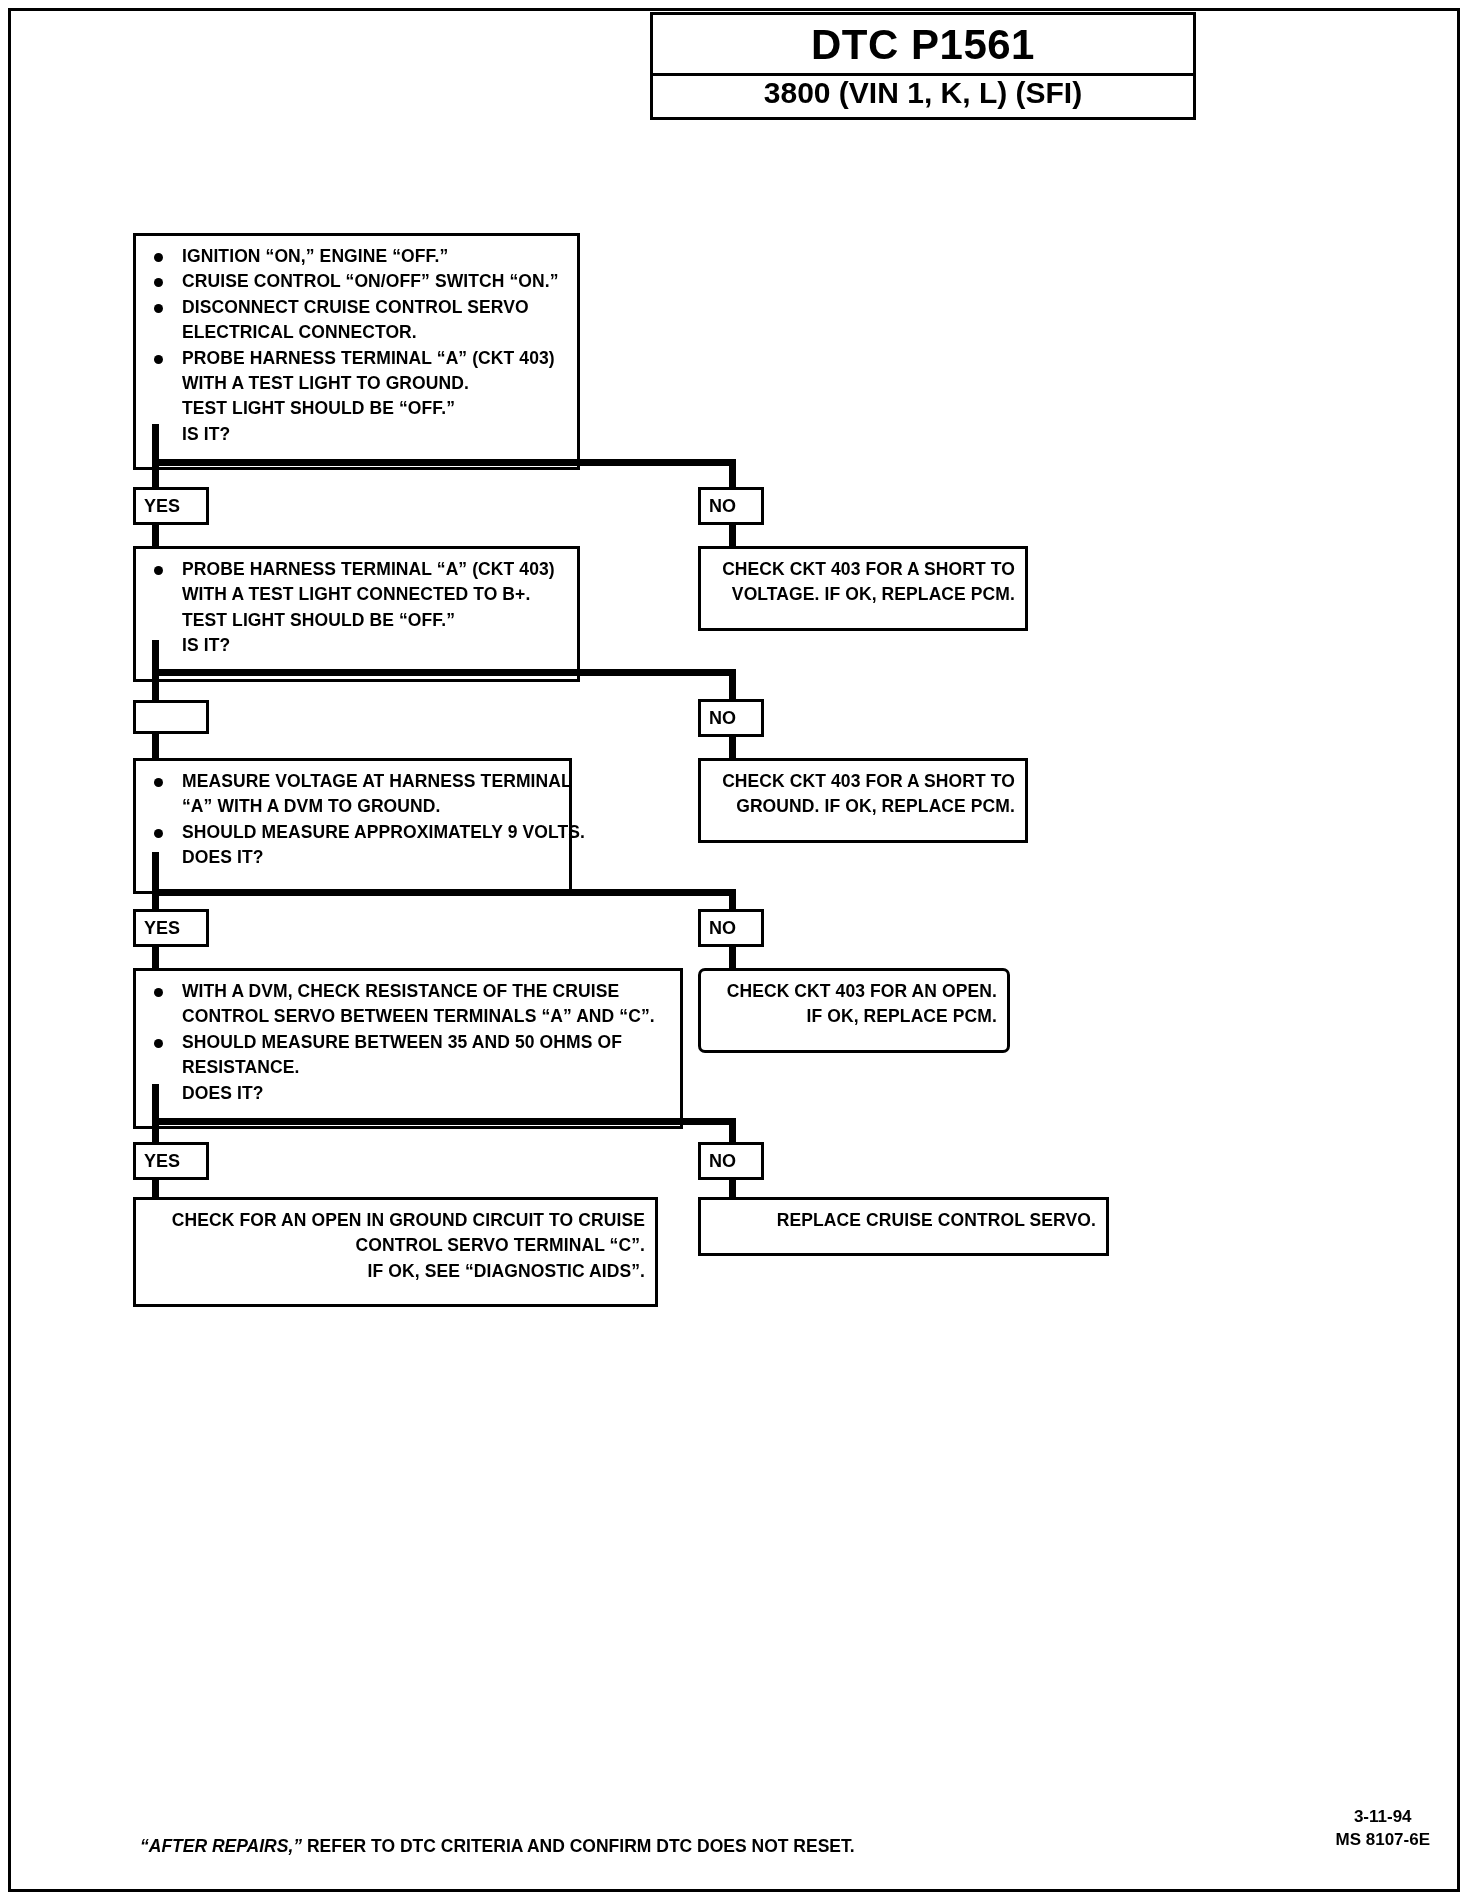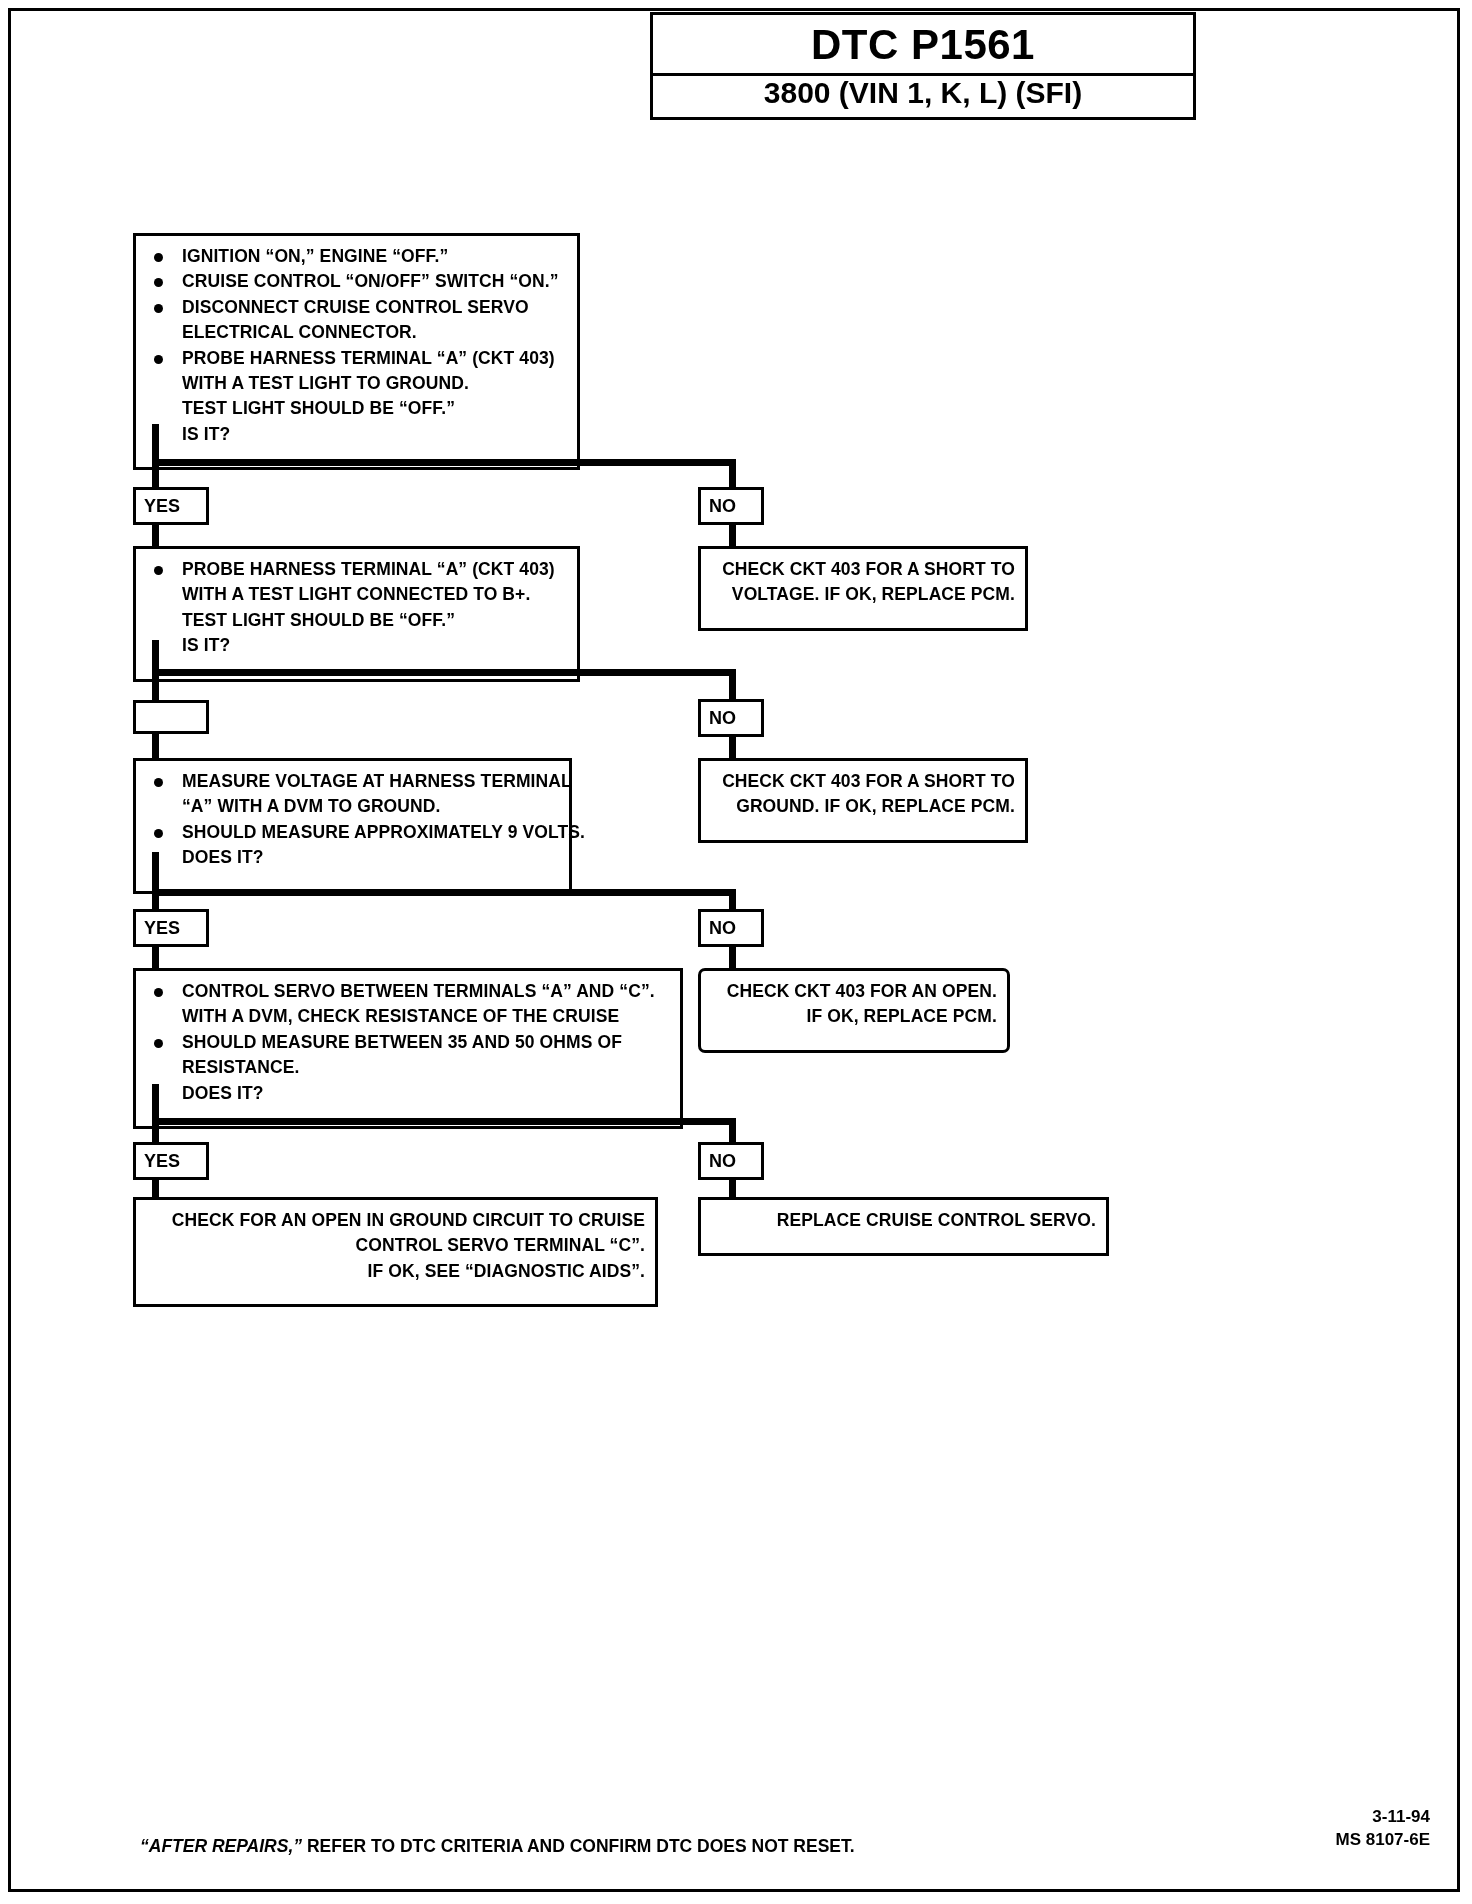--- a/index.html
+++ b/index.html
@@ -142,21 +142,21 @@
   }
   .footer-code {
     position: absolute;
     right: 42px;
     top: 1806px;
     text-align: right;
     font-size: 17px;
     font-weight: bold;
     line-height: 1.35;
   }
-  .footer-code span { display: block; white-space: nowrap; }
+  .footer-code span { display: block; white-space: nowrap; text-align: center; }
 </style>
 </head>
 <body>
 
 <div id="page">
 
   <div class="page-border"></div>
 
   <div class="header-block">
     <div class="header-dtc">DTC P1561</div>
@@ -270,22 +270,22 @@
     <span>NO</span>
   </div>
 
   <div class="vline" style="left:152px; top:946px; height:24px;"></div>
   <div class="vline" style="left:729px; top:946px; height:24px;"></div>
 
   <div class="box" style="left:133px; top:968px; width:550px;">
     <div class="pad">
       <ul class="bullets">
         <li class="bulleted">
+          <span class="ln">WITH A DVM, CHECK RESISTANCE OF THE CRUISE</span>
           <span class="ln">CONTROL  SERVO BETWEEN TERMINALS “A” AND “C”.</span>
-          <span class="ln">WITH A DVM, CHECK RESISTANCE OF THE CRUISE</span>
         </li>
         <li class="bulleted">
           <span class="ln">SHOULD MEASURE BETWEEN 35 AND 50 OHMS OF</span>
           <span class="ln">RESISTANCE.</span>
           <span class="ln">DOES IT?</span>
         </li>
       </ul>
     </div>
   </div>
 

